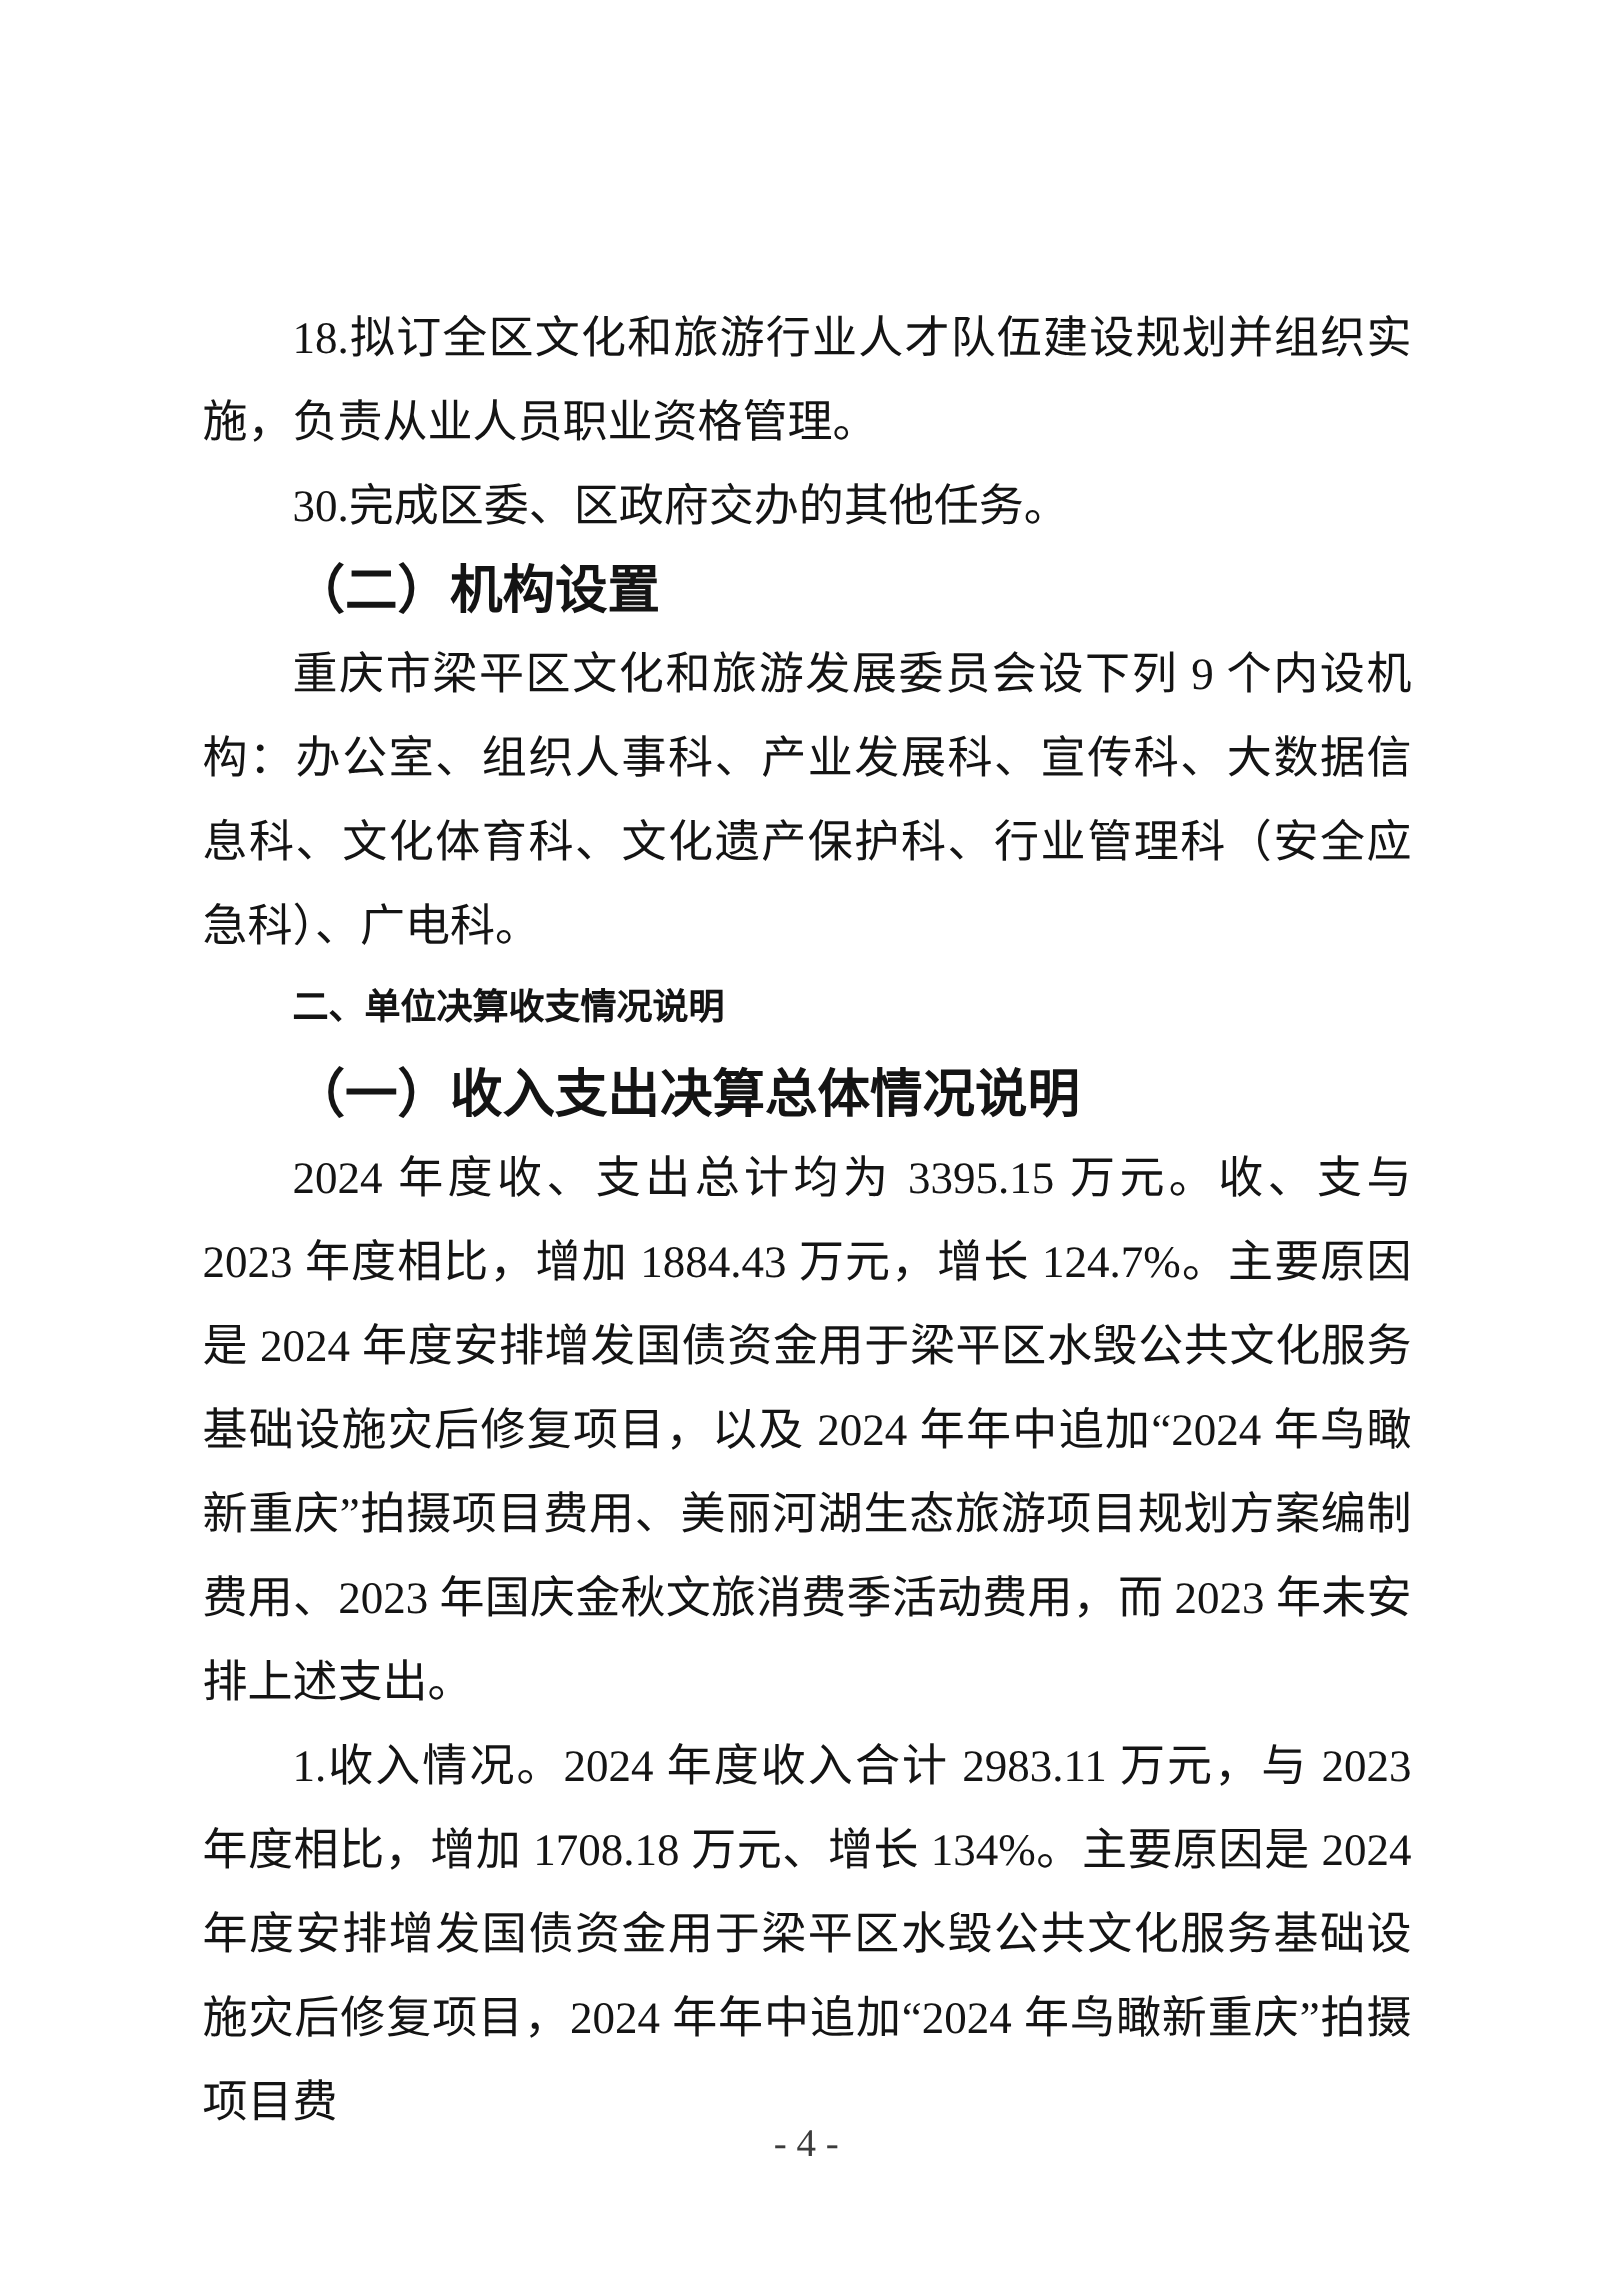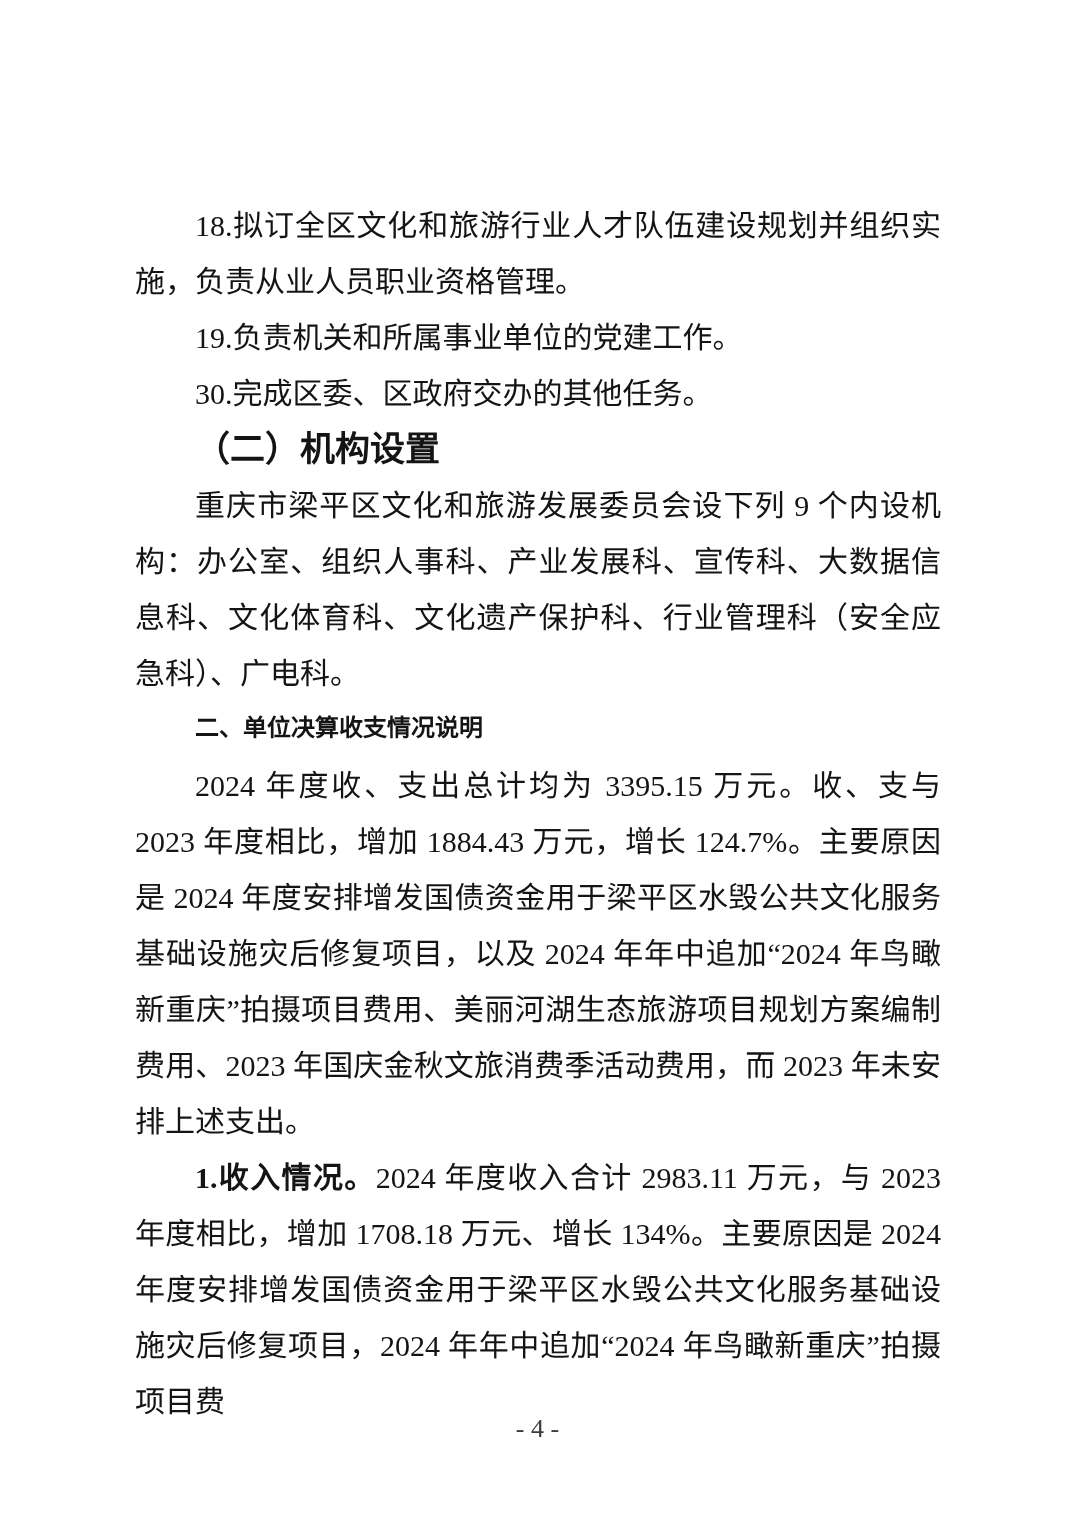--- a/index.html
+++ b/index.html
@@ -41,42 +41,42 @@
   }
   .heading-kai {
     margin: 0;
     text-indent: 60px;
     font-family: "Liberation Serif", "DejaVu Serif", serif;
     font-weight: 600;
     font-size: 35px;
     line-height: 56px;
   }
   .lead-bold {
-    font-weight: 700;
+    font-weight: 400;
   }
   .footer {
     position: absolute;
     left: 0;
     top: 1412px;
     width: 100%;
     text-align: center;
     font-size: 26px;
     line-height: 34px;
     color: #3c3c3c;
     font-family: "Liberation Serif", "DejaVu Serif", serif;
   }
 </style>
 </head>
 <body>
 
 <div class="page">
   <div class="content">
     <p class="para">18.拟订全区文化和旅游行业人才队伍建设规划并组织实施，负责从业人员职业资格管理。</p>
-    <p class="para">19.负责机关和所属事业单位的党建工作。</p>
     <p class="para">30.完成区委、区政府交办的其他任务。</p>
     <p class="heading-kai">（二）机构设置</p>
     <p class="para">重庆市梁平区文化和旅游发展委员会设下列 9 个内设机构：办公室、组织人事科、产业发展科、宣传科、大数据信息科、文化体育科、文化遗产保护科、行业管理科（安全应急科）、广电科。</p>
     <p class="heading-hei">二、单位决算收支情况说明</p>
+    <p class="heading-kai">（一）收入支出决算总体情况说明</p>
     <p class="para">2024 年度收、支出总计均为 3395.15 万元。收、支与 2023 年度相比，增加 1884.43 万元，增长 124.7%。主要原因是 2024 年度安排增发国债资金用于梁平区水毁公共文化服务基础设施灾后修复项目，以及 2024 年年中追加“2024 年鸟瞰新重庆”拍摄项目费用、美丽河湖生态旅游项目规划方案编制费用、2023 年国庆金秋文旅消费季活动费用，而 2023 年未安排上述支出。</p>
     <p class="para"><span class="lead-bold">1.收入情况。</span><span>2024 年度收入合计 2983.11 万元，与 2023 年度相比，增加 1708.18 万元、增长 134%。主要原因是 2024 年度安排增发国债资金用于梁平区水毁公共文化服务基础设施灾后修复项目，2024 年年中追加“2024 年鸟瞰新重庆”拍摄项目费</span></p>
   </div>
   <div class="footer">- 4 -</div>
 </div>
 
 </body></html>

